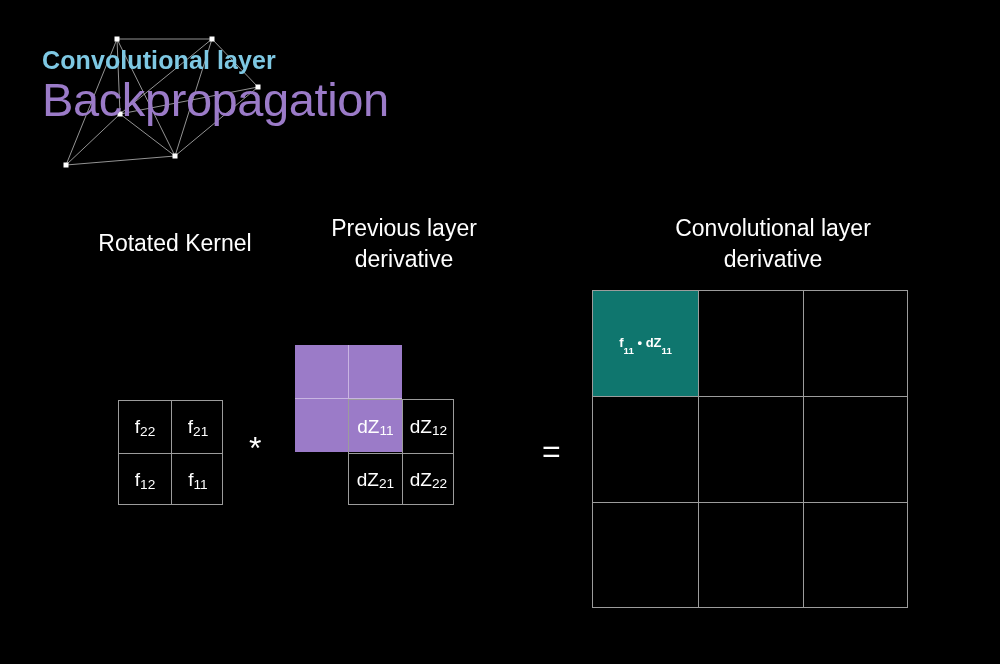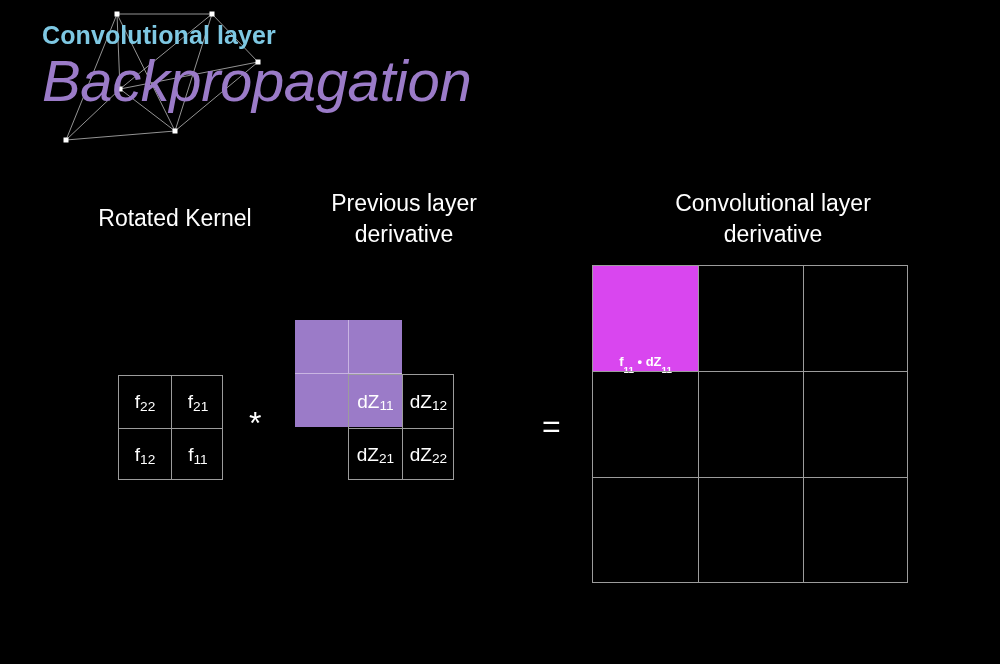--- a/index.html
+++ b/index.html
@@ -2,34 +2,34 @@
 <html><head>
 <meta charset="utf-8">
 <style>
   * { margin:0; padding:0; box-sizing:border-box; }
   html, body {
     width:1000px; height:664px;
     background:#000;
     overflow:hidden;
     font-family:"Liberation Sans", sans-serif;
   }
-  #slide { position:relative; width:1000px; height:588px; background:#000; }
+  #slide { position:relative; width:1000px; height:588px; background:#000;margin-top:25px; }
 
   
   #netgraph { position:absolute; left:0; top:0; width:300px; height:170px; pointer-events:none; }
 
   
   .title-block { position:absolute; left:42px; top:22px; z-index:3; }
   .title-top {
     font-size:25px; font-weight:bold; color:#7ec8e3;
     letter-spacing:0.1px; line-height:1.05;
   }
   .title-main {
-    font-size:58px; font-weight:400; color:#9b7bc8;
-    line-height:1.12; margin-top:1px; letter-spacing:-0.4px;font-style:italic;
+    font-size:47px; font-weight:400; color:#9b7bc8;
+    line-height:1.12; margin-top:1px; letter-spacing:-0.4px;
   }
 
   
   .col-head {
     position:absolute; color:#ffffff; font-size:23px;
     text-align:center; line-height:1.35; z-index:3;
   }
   #head-kernel { left:75px;  top:203px; width:200px; }
   #head-prev   { left:304px; top:188px; width:200px; }
   #head-conv   { left:672px; top:188px; width:202px; }
@@ -72,21 +72,21 @@
   #out-grid {
     position:absolute; left:592px; top:265px; width:316px; height:318px;
     border:1px solid #9c9c9c; z-index:3;
   }
   #out-grid .ov { position:absolute; top:0; width:1px; height:100%; background:#9c9c9c; }
   #out-grid .oh { position:absolute; left:0; width:100%; height:1px; background:#9c9c9c; }
   #out-grid .ocell {
     position:absolute; width:105px; height:106px;
     display:flex; align-items:center; justify-content:center;
   }
-  #out-grid .ocell.filled { background:#d946ef;align-items:flex-end; }
+  #out-grid .ocell.filled { background:#0f766e; }
   #out-grid .ocell .otext { color:#ffffff; font-size:13px; font-weight:600; white-space:nowrap; }
   #out-grid .ocell .otext sub { font-size:0.75em; position:relative; top:3px; }
 </style>
 </head>
 <body>
 
 <div id="slide">
 
   <svg id="netgraph" viewBox="0 0 300 170">
     <g stroke="#b9b9b9" stroke-width="0.8" fill="none">

